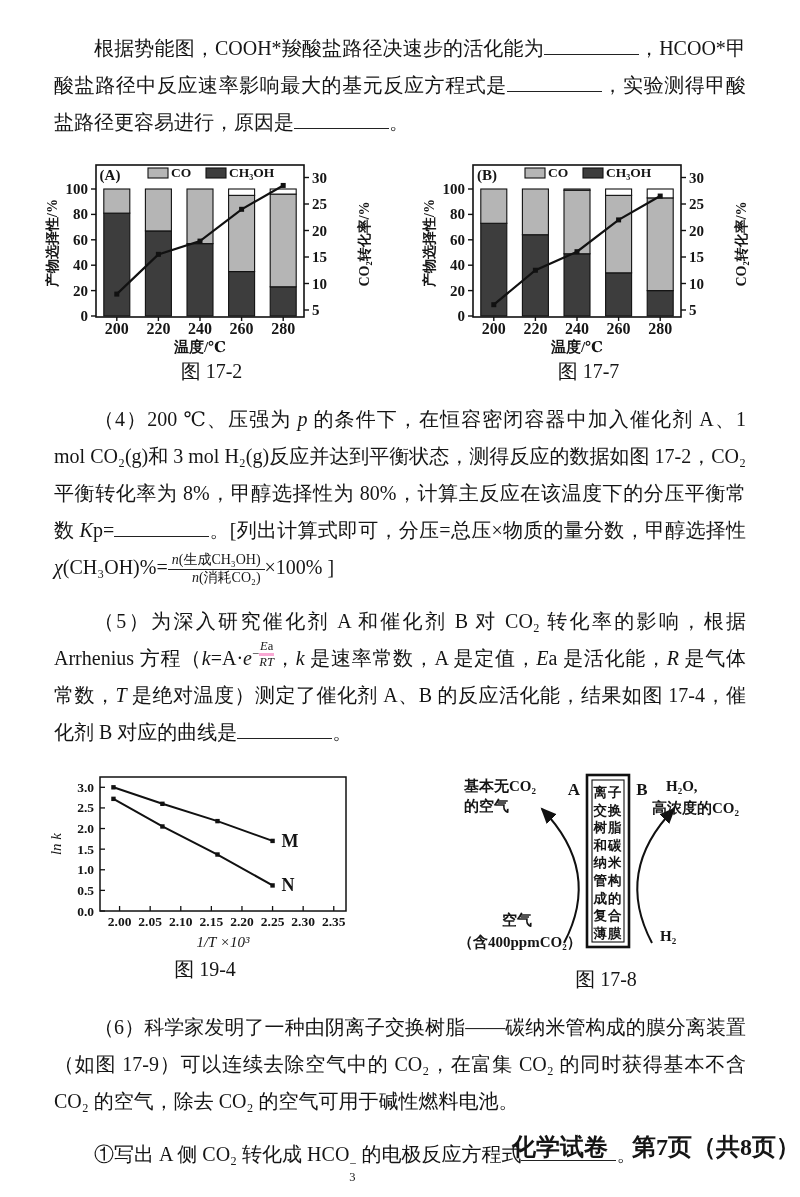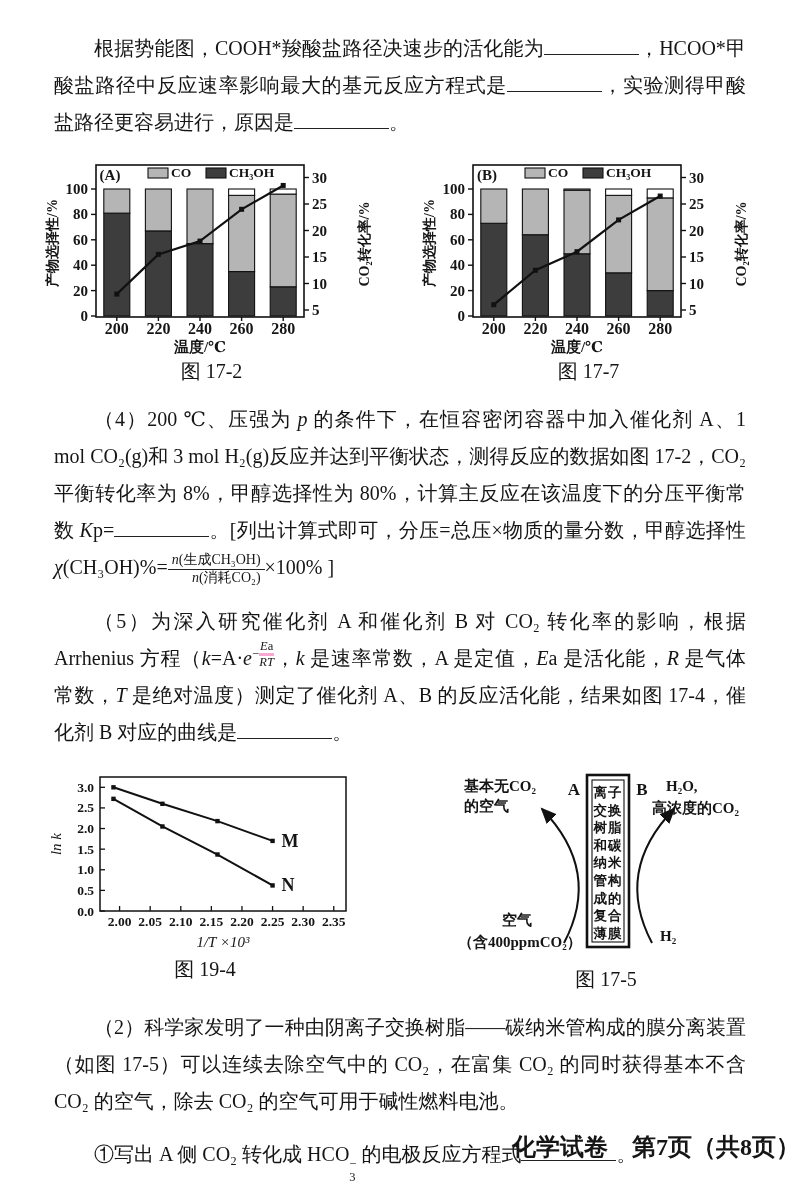--- a/index.html
+++ b/index.html
@@ -251,24 +251,24 @@
             <text x="186" y="26" font-size="17" text-anchor="middle" fill="#151515" font-weight="700">B</text>
             <text x="8" y="22" font-size="15" text-anchor="start" fill="#151515" font-weight="600">基本无CO₂</text>
             <text x="8" y="42" font-size="15" text-anchor="start" fill="#151515" font-weight="600">的空气</text>
             <text x="46" y="156" font-size="15" text-anchor="start" fill="#151515" font-weight="600">空气</text>
             <text x="2" y="178" font-size="15" text-anchor="start" fill="#151515" font-weight="600">（含400ppmCO₂）</text>
             <text x="210" y="22" font-size="15" text-anchor="start" fill="#151515" font-weight="600">H₂O,</text>
             <text x="196" y="44" font-size="15" text-anchor="start" fill="#151515" font-weight="600">高浓度的CO₂</text>
             <text x="204" y="172" font-size="15" text-anchor="start" fill="#151515" font-weight="600">H₂</text>
           </svg>
         </div>
-      <div class="fig-cap">图 17-5</div>
+      <div class="fig-cap">图 17-8</div>
     </figure>
   </div>
 
-  <p class="para">（2）科学家发明了一种由阴离子交换树脂——碳纳米管构成的膜分离装置（如图 17-5）可以连续去除空气中的 CO₂，在富集 CO₂ 的同时获得基本不含 CO₂ 的空气，除去 CO₂ 的空气可用于碱性燃料电池。</p>
+  <p class="para">（6）科学家发明了一种由阴离子交换树脂——碳纳米管构成的膜分离装置（如图 17-9）可以连续去除空气中的 CO₂，在富集 CO₂ 的同时获得基本不含 CO₂ 的空气，除去 CO₂ 的空气可用于碱性燃料电池。</p>
   <p class="para">①写出 A 侧 CO₂ 转化成 HCO<span class="stack">
         <span>−</span>
         <span>3</span>
       </span> 的电极反应方程式<span class="blank" style="width: 95px;"></span>。</p>
 
   <div class="footer">化学试卷　第7页（共8页）</div>
 </div>
 
 </body></html>

